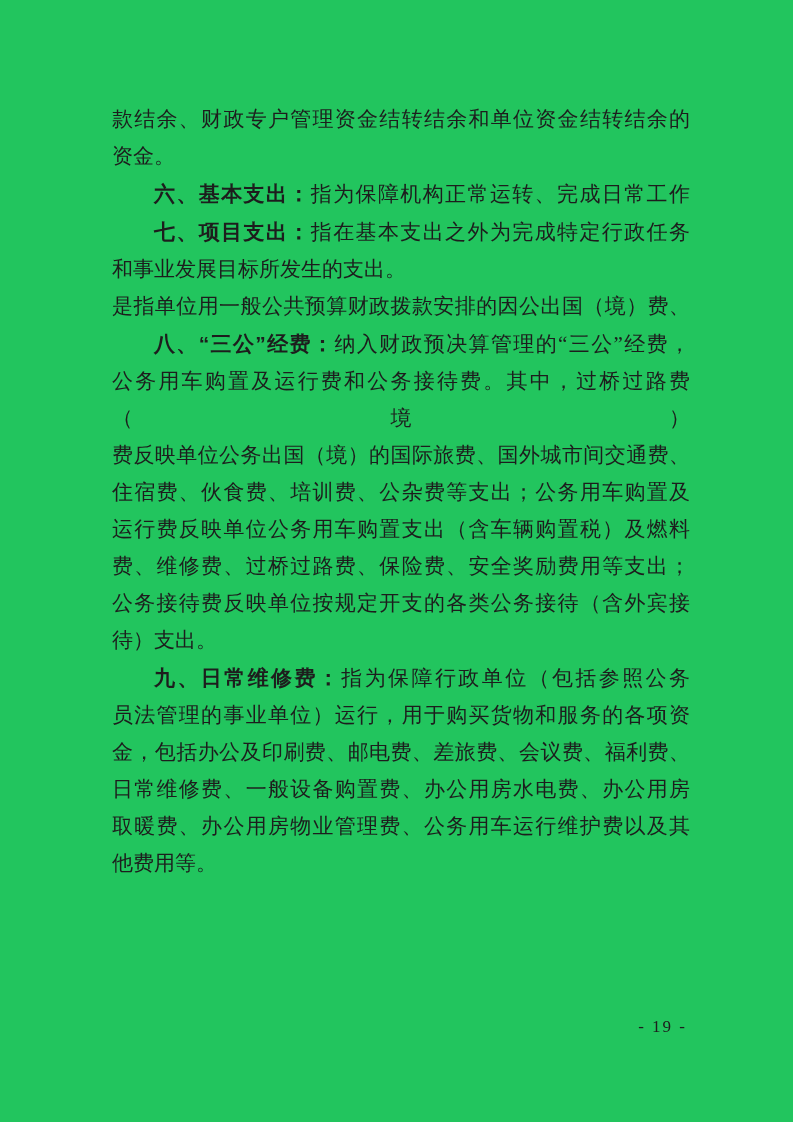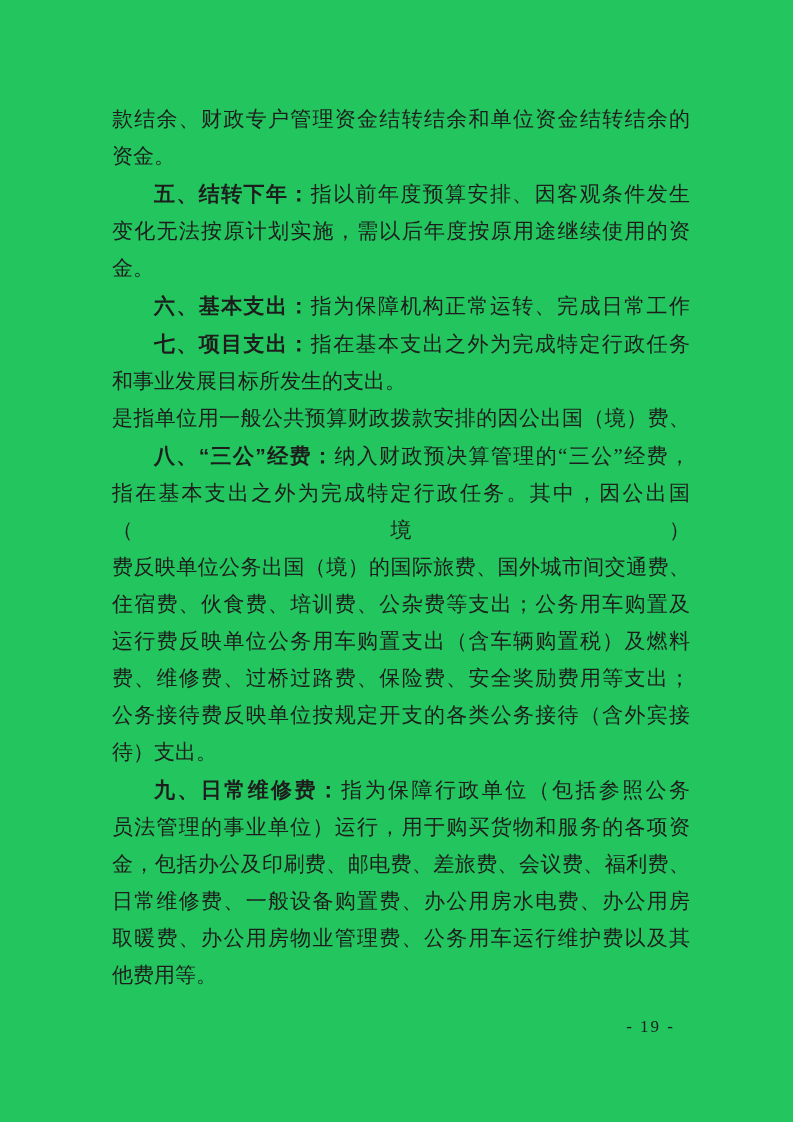--- a/index.html
+++ b/index.html
@@ -30,52 +30,47 @@
   .line.indent {
     text-indent: 42px;
   }
   .term {
     font-family: "Liberation Sans", "DejaVu Sans", sans-serif;
     font-weight: 700;
   }
   .footer {
     position: absolute;
     top: 1017px;
-    right: 118px;
+    right: 106px;
     font-size: 17px;
     letter-spacing: 2px;
     color: #1d1d1d;
     font-family: "Liberation Serif", "DejaVu Serif", serif;
   }
 </style>
 </head>
 <body>
 
 <div class="page">
   <div class="content">
       <div class="paragraph">
         <div class="line fill"><span>款结余、财政专户管理资金结转结余和单位资金结转结余的</span></div>
         <div class="line"><span>资金。</span></div>
       </div>
       <div class="paragraph">
-        <div class="line fill indent"><b class="term">五、结转下年：</b><span>指以前年度预算安排、因客观条件发生</span></div>
-        <div class="line fill"><span>变化无法按原计划实施，需以后年度按原用途继续使用的资</span></div>
-        <div class="line"><span>金。</span></div>
-      </div>
-      <div class="paragraph">
         <div class="line fill indent"><b class="term">六、基本支出：</b><span>指为保障机构正常运转、完成日常工作</span></div>
       </div>
       <div class="paragraph">
         <div class="line fill indent"><b class="term">七、项目支出：</b><span>指在基本支出之外为完成特定行政任务</span></div>
         <div class="line"><span>和事业发展目标所发生的支出。</span></div>
       </div>
       <div class="paragraph">
         <div class="line fill"><span>是指单位用一般公共预算财政拨款安排的因公出国（境）费、</span></div>
         <div class="line fill indent"><b class="term">八、“三公”经费：</b><span>纳入财政预决算管理的“三公”经费，</span></div>
-        <div class="line fill"><span>指在基本支出之外为完成特定行政任务。其中，因公出国（境）</span></div>
+        <div class="line fill"><span>公务用车购置及运行费和公务接待费。其中，过桥过路费（境）</span></div>
         <div class="line fill"><span>费反映单位公务出国（境）的国际旅费、国外城市间交通费、</span></div>
         <div class="line fill"><span>住宿费、伙食费、培训费、公杂费等支出；公务用车购置及</span></div>
         <div class="line fill"><span>运行费反映单位公务用车购置支出（含车辆购置税）及燃料</span></div>
         <div class="line fill"><span>费、维修费、过桥过路费、保险费、安全奖励费用等支出；</span></div>
         <div class="line fill"><span>公务接待费反映单位按规定开支的各类公务接待（含外宾接</span></div>
         <div class="line"><span>待）支出。</span></div>
       </div>
       <div class="paragraph">
         <div class="line fill indent"><b class="term">九、日常维修费：</b><span>指为保障行政单位（包括参照公务</span></div>
         <div class="line fill"><span>员法管理的事业单位）运行，用于购买货物和服务的各项资</span></div>

